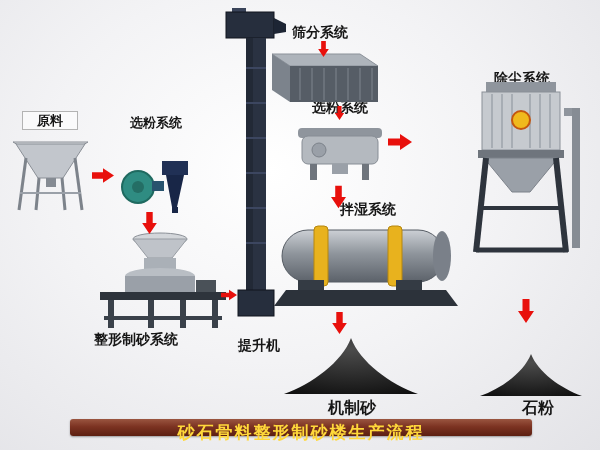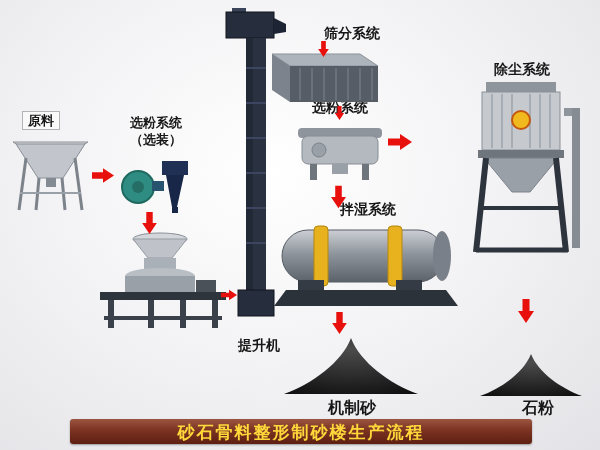--- a/index.html
+++ b/index.html
@@ -2,53 +2,53 @@
 <html><head>
 <meta charset="utf-8">
 <style>
   html,body{margin:0;padding:0;}
   body{font-family:"Liberation Sans","DejaVu Sans",sans-serif;}
   #stage{
     position:relative;width:600px;height:450px;overflow:hidden;
     background:radial-gradient(ellipse at 45% 38%, #ffffff 0%, #f3f3f5 48%, #e3e3e7 100%);
   }
   .label{position:absolute;color:#161616;font-weight:bold;white-space:nowrap;font-size:14px;line-height:17px;}
-  .lbl-raw{left:22px;top:111px;font-size:13px;border:1px solid #b3b3b3;padding:0 5px;background:rgba(255,255,255,.55);text-align:right;}
+  .lbl-raw{left:22px;top:111px;font-size:13px;border:1px solid #b3b3b3;padding:0 14px;background:rgba(255,255,255,.55);text-align:right;}
   .lbl-optional{left:106px;top:114px;width:100px;text-align:center;font-size:13px;}
-  .lbl-screen{left:324px;top:25px;}
+  .lbl-screen{left:292px;top:25px;font-family:Liberation Mono, monospace;}
   .lbl-powder{left:312px;top:99px;}
-  .lbl-dust{left:494px;top:61px;}
+  .lbl-dust{left:494px;top:70px;}
   .lbl-mixing{left:340px;top:201px;}
   .lbl-shaping{left:94px;top:331px;}
   .lbl-elevator{left:238px;top:337px;}
   .lbl-msand{left:328px;top:399px;font-size:16px;}
   .lbl-spowder{left:522px;top:399px;font-size:16px;}
   .abs{position:absolute;}
   .af{fill:#e8100c;}
   .banner{
-    position:absolute;left:70px;top:419px;width:462px;height:25px;border-radius:3px;
+    position:absolute;left:70px;top:419px;width:462px;height:17px;border-radius:3px;
     background:linear-gradient(180deg,#9a5540 0%,#7c3322 45%,#5c1f11 100%);
     color:#ffd83a;font-weight:bold;font-size:17px;letter-spacing:2px;
     text-align:center;line-height:28px;box-shadow:0 1px 2px rgba(0,0,0,.35);
   }
 </style>
 </head>
 <body>
 
 <div id="stage">
 
   <div class="label lbl-raw">原料</div>
   <div class="label lbl-optional">
     <div>选粉系统</div>
-    <div>（选装）</div>
   </div>
   <div class="label lbl-screen">筛分系统</div>
   <div class="label lbl-powder">选粉系统</div>
   <div class="label lbl-dust">除尘系统</div>
   <div class="label lbl-mixing">拌湿系统</div>
+  <div class="label lbl-shaping">整形制砂系统</div>
   <div class="label lbl-elevator">提升机</div>
   <div class="label lbl-msand">机制砂</div>
   <div class="label lbl-spowder">石粉</div>
 
   <svg class="abs" style="left:8px;top:130px" width="85" height="85" viewBox="0 0 85 85">
     <polygon points="5,12 80,12 70,18 15,18" fill="#d8dbdf" stroke="#8a8f96"></polygon>
     <polygon points="8,14 77,14 55,48 30,48" fill="#c2c6cc" stroke="#8a8f96"></polygon>
     <rect x="38" y="48" width="10" height="9" fill="#858b93"></rect>
     <line x1="18" y1="28" x2="11" y2="80" stroke="#7d838b" stroke-width="3"></line>
     <line x1="67" y1="28" x2="74" y2="80" stroke="#7d838b" stroke-width="3"></line>

